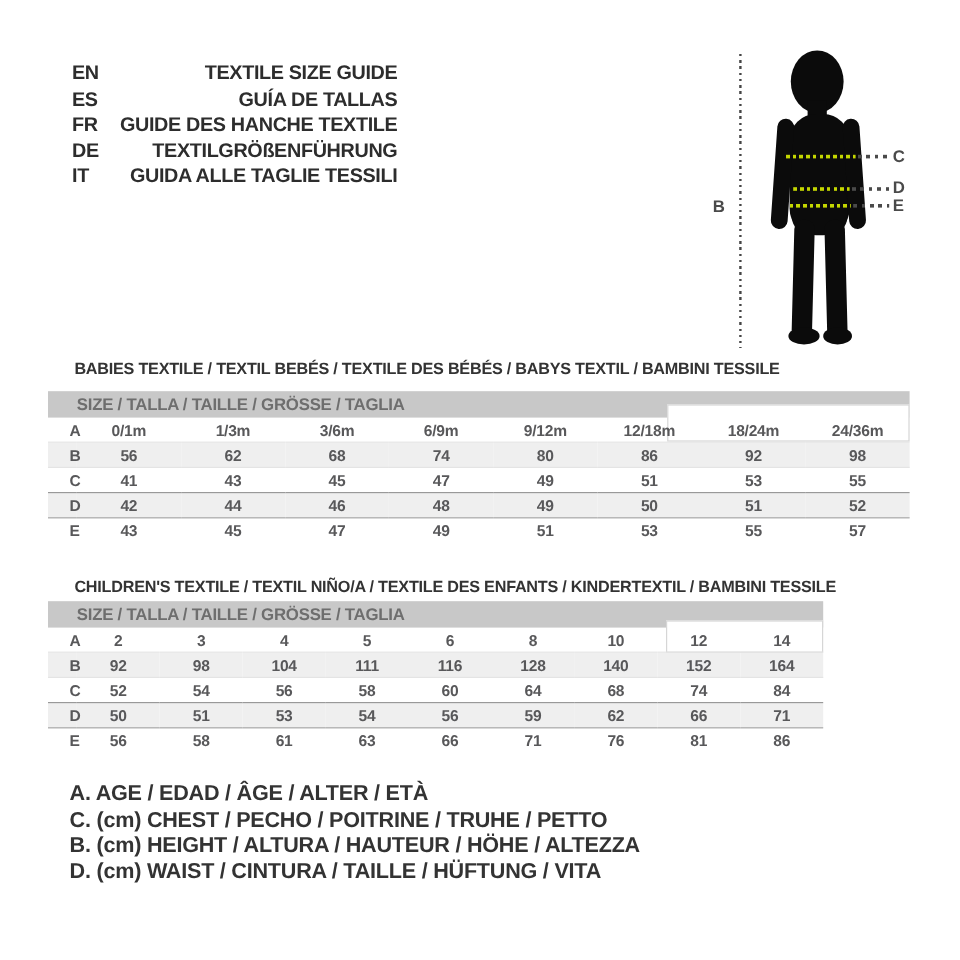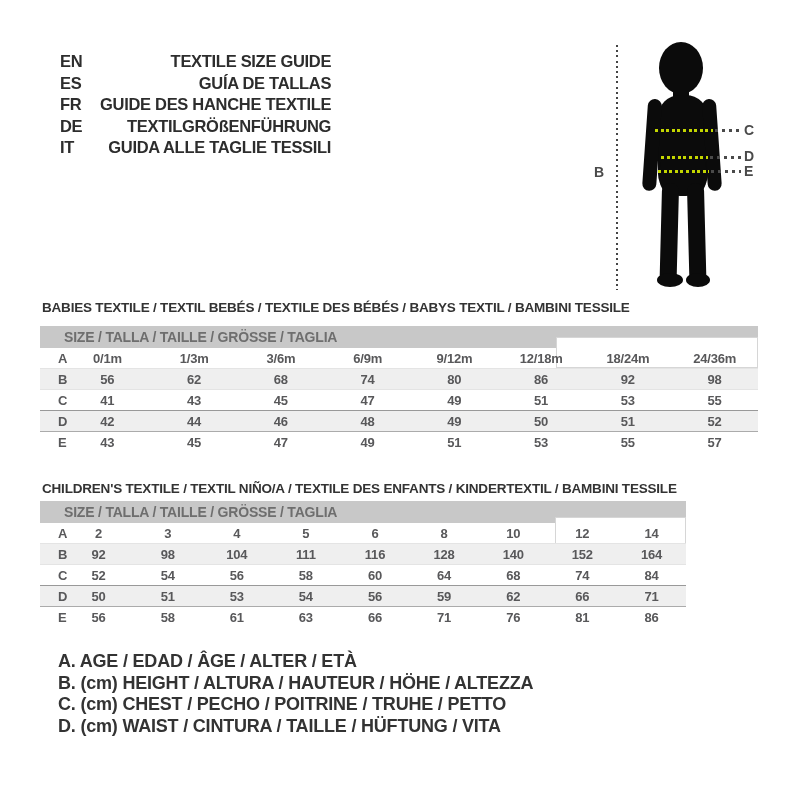--- a/index.html
+++ b/index.html
@@ -16,21 +16,21 @@
   #figure-area{position:absolute;left:560px;top:30px;width:230px;height:280px;}
   #silhouette-svg{position:absolute;left:76px;top:10px;}
   .vline{position:absolute;left:56px;top:15px;width:2px;height:245px;
          background:repeating-linear-gradient(to bottom,#454545 0 2px,transparent 2px 5.2px);}
   .hdash{position:absolute;height:3px;z-index:3;}
   .hdash.green{background:repeating-linear-gradient(90deg,#c3d600 0 3px,transparent 3px 5.6px);}
   .hdash.dark{background:repeating-linear-gradient(90deg,#4a4a4a 0 3px,transparent 3px 7px);}
   .m-label{position:absolute;font-size:14px;font-weight:bold;color:#4a4a4a;line-height:14px;}
 
   
-  .section-title{position:absolute;left:42px;font-size:13.5px;font-weight:bold;
+  .section-title{position:absolute;left:62px;font-size:13.5px;font-weight:bold;
                  color:#333;letter-spacing:-0.2px;}
 
   
   .table-wrap{position:absolute;left:40px;}
   .size-bar{position:relative;z-index:0;height:22px;line-height:22px;background:#c8c8c8;
             color:#6e6e6e;font-size:14px;font-weight:bold;padding-left:24px;
             box-sizing:border-box;letter-spacing:-0.2px;}
   .white-box{position:absolute;background:#fff;border:1px solid #d6d6d6;z-index:1;box-sizing:border-box;}
   table.size-table{position:relative;z-index:2;width:100%;border-collapse:collapse;table-layout:fixed;}
   table.size-table td{height:20px;padding:0;font-size:13px;font-weight:bold;color:#58585a;
@@ -254,18 +254,18 @@
             <td>76</td>
             <td>81</td>
             <td>86</td>
           </tr>
         </tbody>
     </table>
   </div>
 
   <div id="legend-block">
     <div class="legend-row">A. AGE / EDAD / ÂGE / ALTER / ETÀ</div>
+    <div class="legend-row">C. (cm) CHEST / PECHO / POITRINE / TRUHE / PETTO</div>
     <div class="legend-row">B. (cm) HEIGHT / ALTURA / HAUTEUR / HÖHE / ALTEZZA</div>
-    <div class="legend-row">C. (cm) CHEST / PECHO / POITRINE / TRUHE / PETTO</div>
     <div class="legend-row">D. (cm) WAIST / CINTURA / TAILLE / HÜFTUNG / VITA</div>
   </div>
 
 </div>
 
 </body></html>

